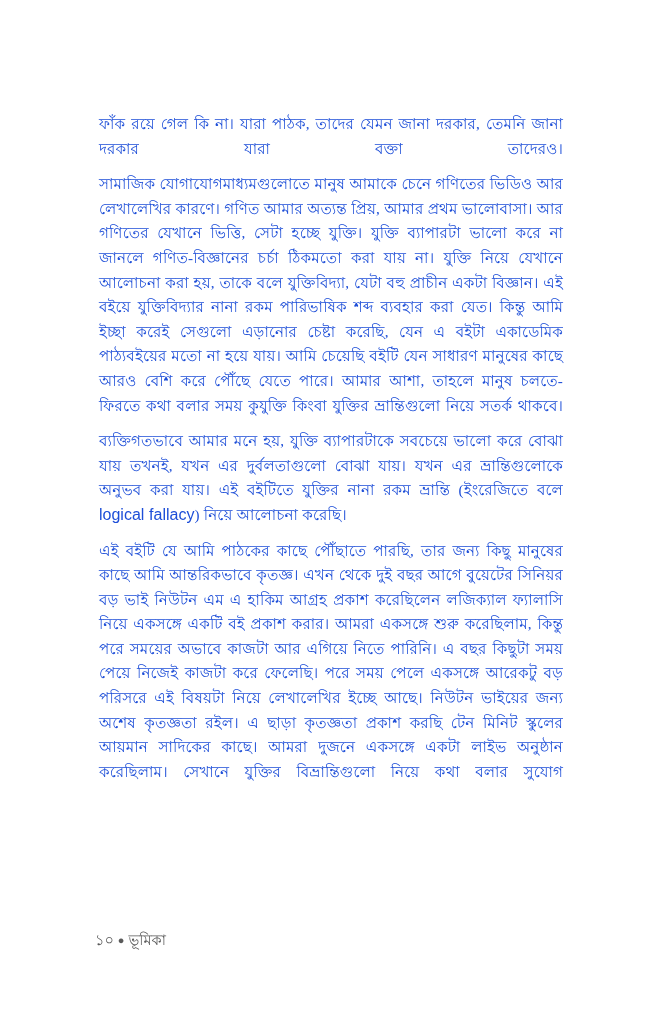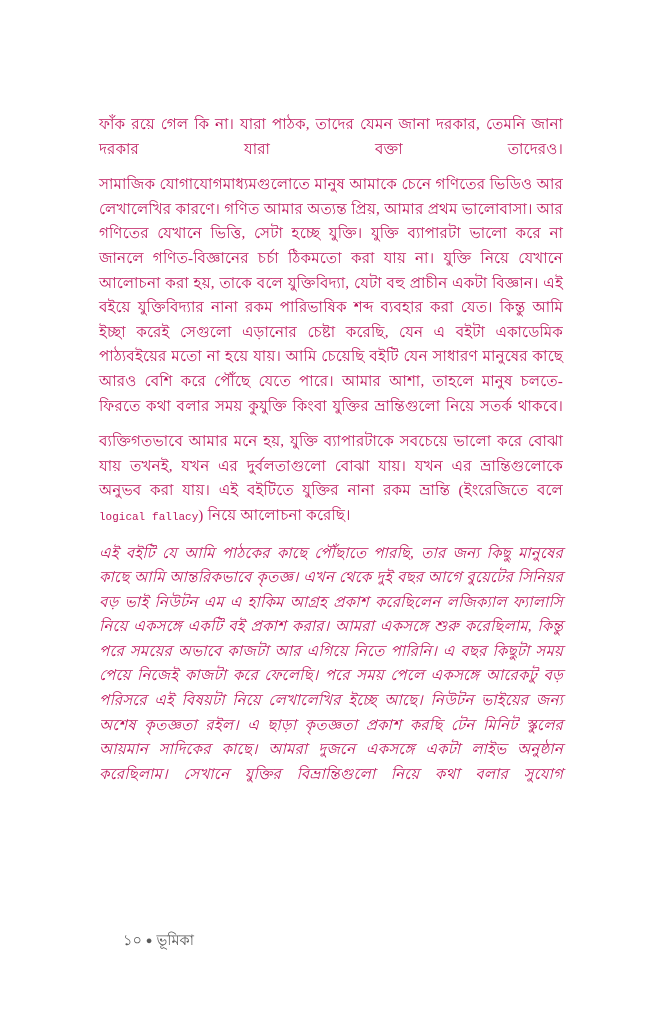--- a/index.html
+++ b/index.html
@@ -29,53 +29,51 @@
     top: 112px;
     width: 464px;
   }
 
   .para {
     margin: 0 0 11px 0;
     text-align: justify;
     text-justify: inter-word;
     font-size: 15.1px;
     line-height: 24.6px;
-    color: #be185d;
+    color: #1d4ed8;
     font-family: "Liberation Serif", "DejaVu Serif", serif;
     letter-spacing: 0.01em;
     word-spacing: 0.02em;
     hyphens: none;
   }
 
   .para:last-child {
     margin-bottom: 0;
-    font-style: italic;
   }
 
   
   .para.stretch-last {
     text-align-last: justify;
   }
 
   .latin {
-    font-family: Liberation Mono, monospace;
-    font-size: 11px;
+    font-family: Liberation Sans, sans-serif;
+    font-size: 16px;
     letter-spacing: 0;
   }
 
   .footer {
     position: absolute;
     left: 95px;
     top: 928px;
     font-size: 14.5px;
     line-height: 20px;
     color: #5a5a5a;
     font-family: "Liberation Serif", "DejaVu Serif", serif;
     white-space: nowrap;
-    margin-left: 28px;
   }
 
   .footer .sep {
     display: inline-block;
     padding: 0 4px;
     color: #5a5a5a;
     font-size: 11px;
     vertical-align: middle;
   }
 

